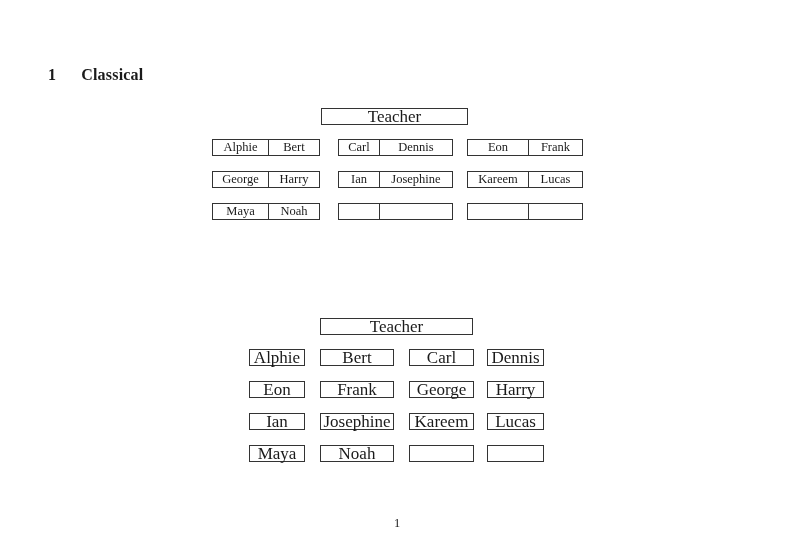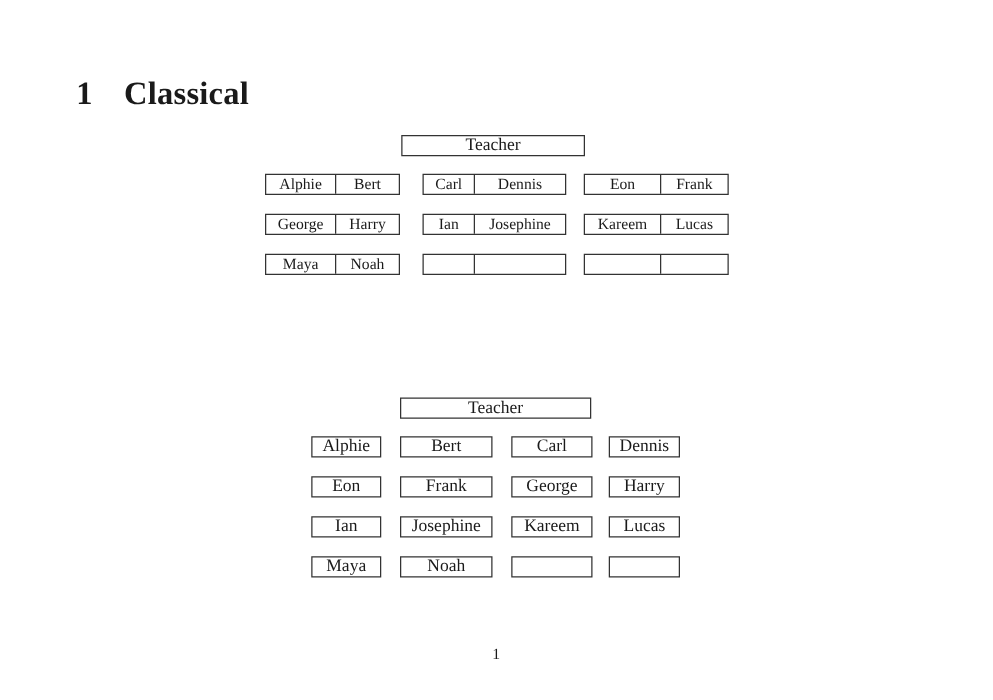--- a/index.html
+++ b/index.html
@@ -2,27 +2,27 @@
 <html><head>
 <meta charset="utf-8">
 <style>
   html,body{margin:0;padding:0;background:#fff;}
   .page{
     position:relative;width:794px;height:560px;background:#ffffff;
     font-family:"Liberation Serif","DejaVu Serif",serif;color:#1a1a1a;
     overflow:hidden;
   }
   .heading{
-    position:absolute;left:61px;font-weight:bold;font-size:26px;line-height:22px;
+    position:absolute;left:48px;font-weight:bold;font-size:16px;line-height:22px;
     letter-spacing:0.2px;white-space:nowrap;
   }
   .sec-num{display:inline-block;margin-right:25px;}
   .box{
     position:absolute;height:17px;border:1px solid #333;box-sizing:border-box;
-    background:#fff;font-size:14px;line-height:15px;text-align:center;
+    background:#fff;font-size:17px;line-height:15px;text-align:center;
     white-space:nowrap;
   }
   .pairbox{
     position:absolute;height:17px;border:1px solid #333;box-sizing:border-box;
     background:#fff;display:flex;font-size:12.5px;line-height:15px;
   }
   .cell{height:15px;text-align:center;overflow:hidden;}
   .cell-l{border-right:1px solid #333;}
   .cell-r{flex:1;}
   .footer-num{

